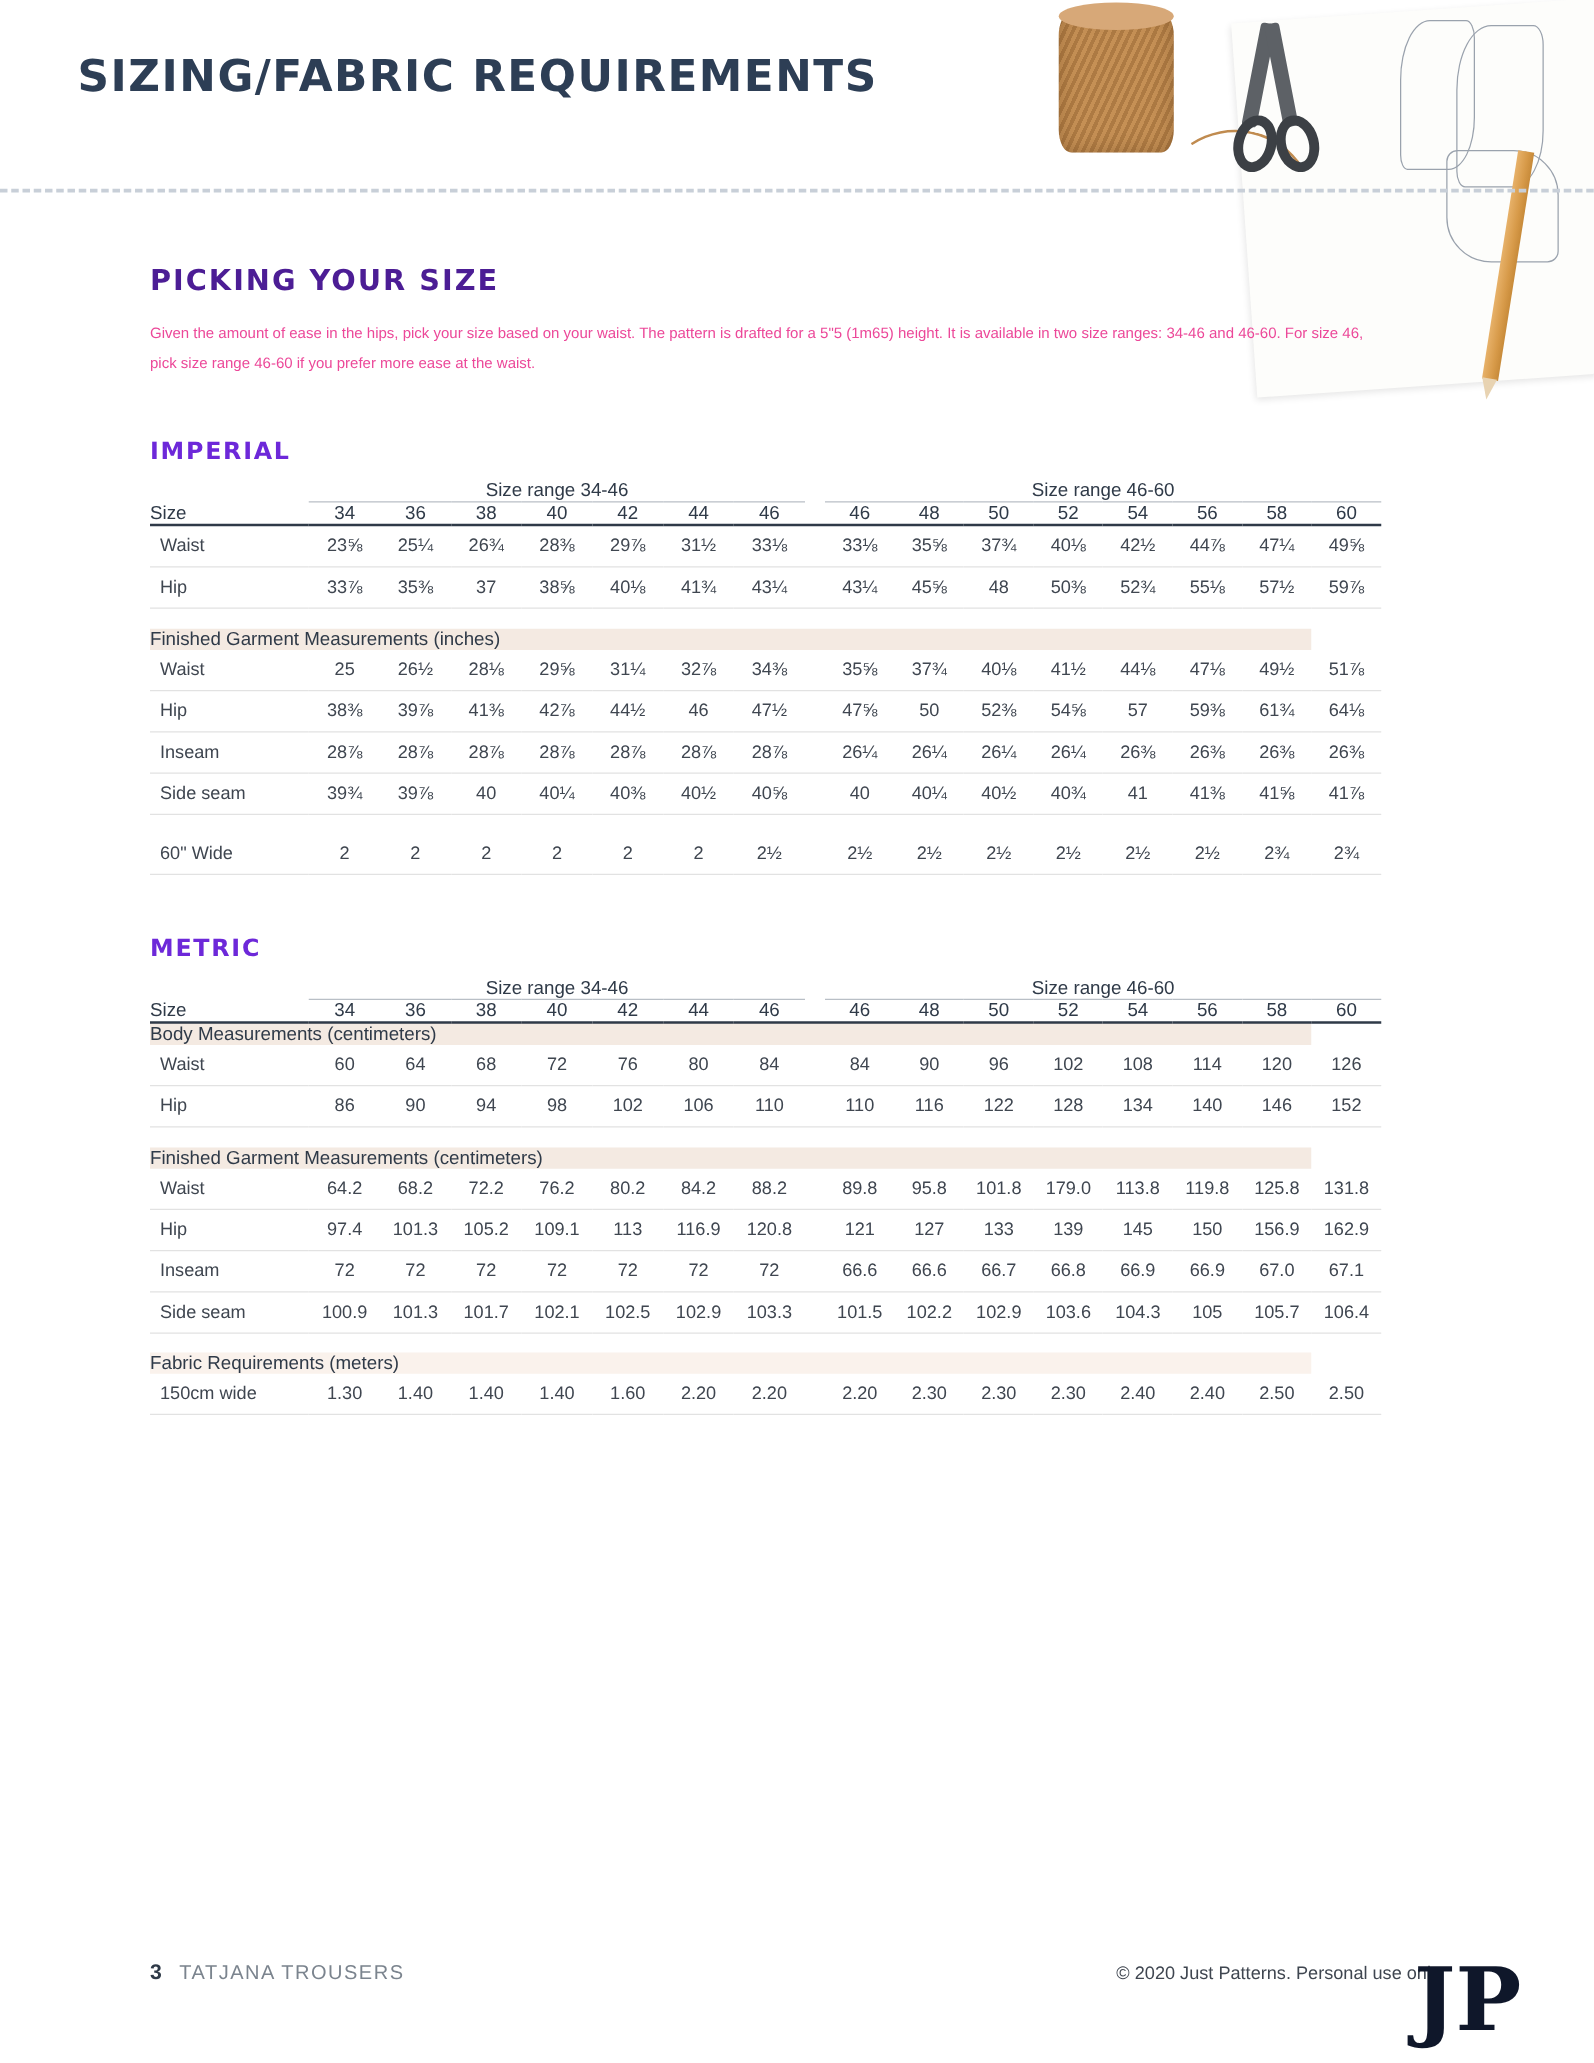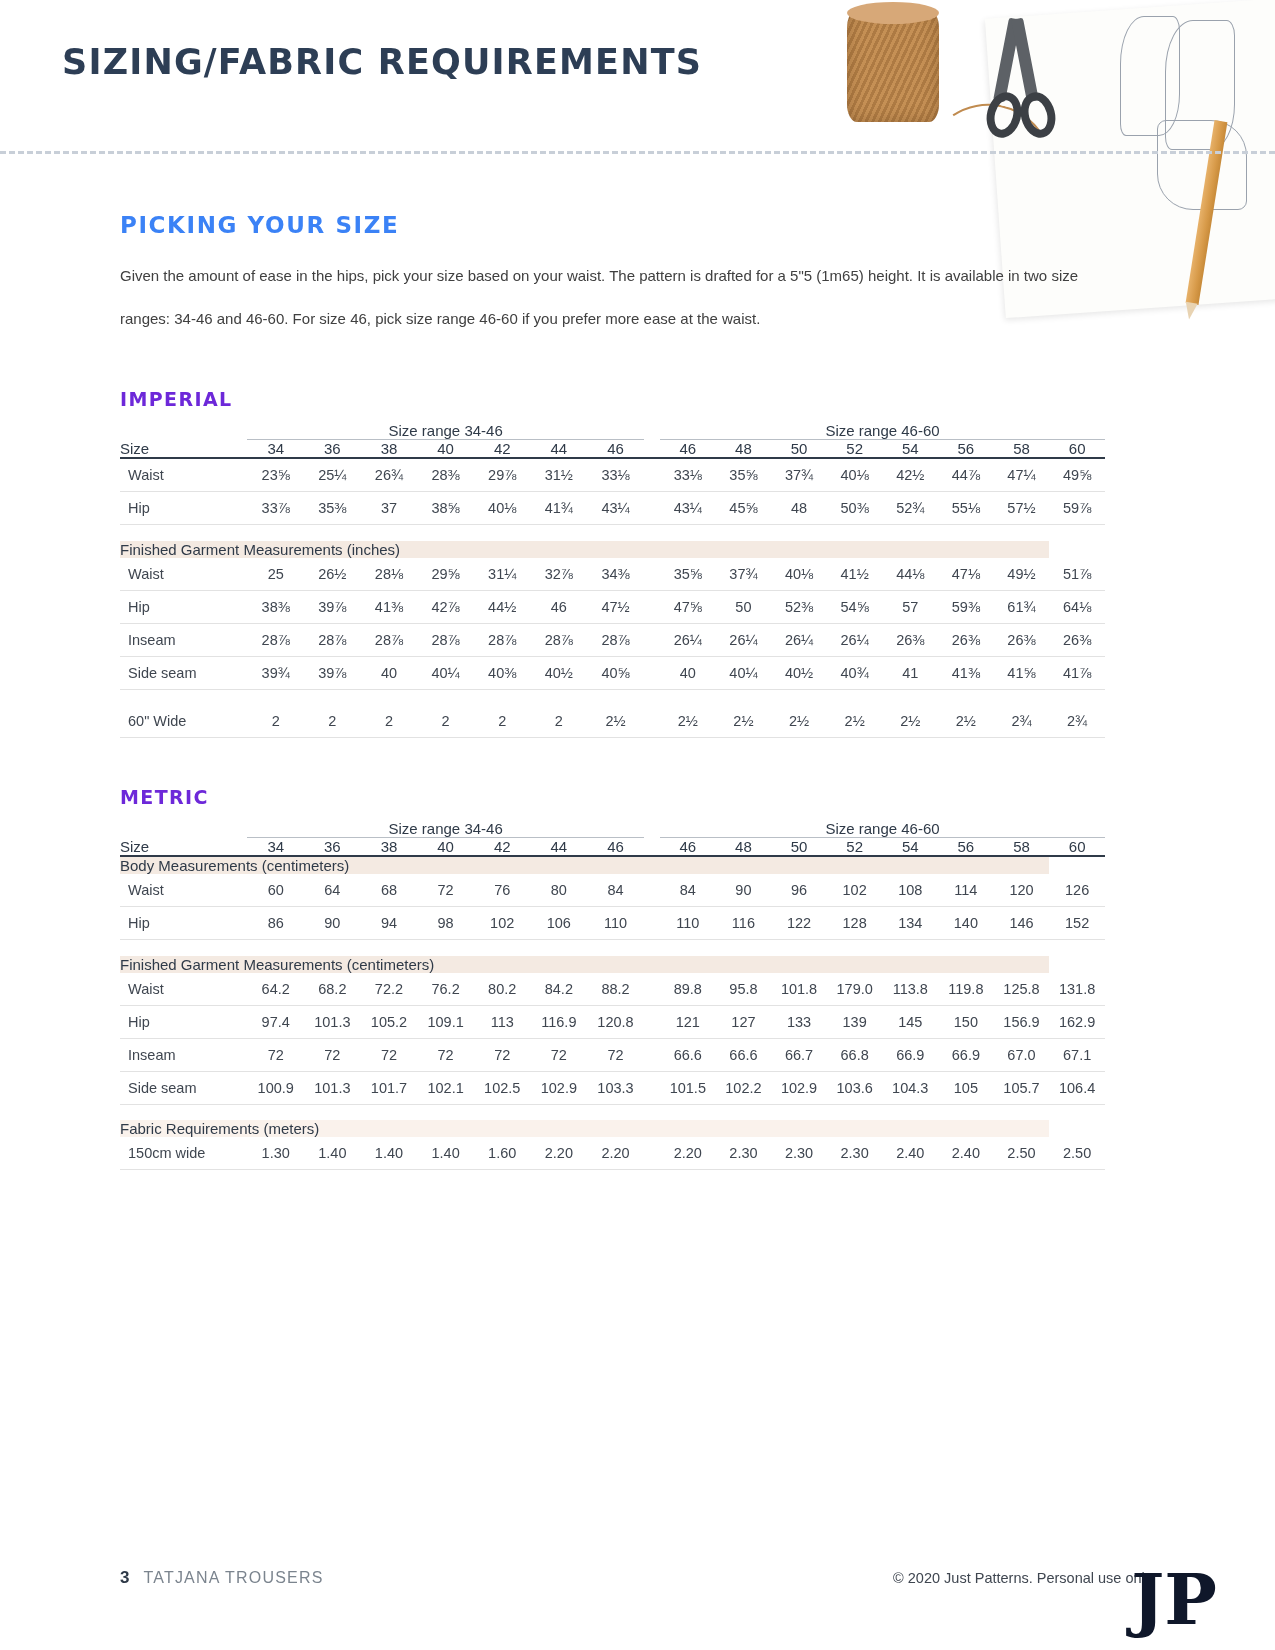--- a/index.html
+++ b/index.html
@@ -130,28 +130,28 @@
   .photo .sh1 { left: 182px; top: 92px; transform: rotate(14deg); }
   .photo .sh2 { left: 216px; top: 92px; transform: rotate(-14deg); }
 
   
   .content { position: relative; padding: 0 120px; }
 
   h2.section {
     font-family: "DejaVu Sans", sans-serif;
     font-size: 23px;
     letter-spacing: 1.6px;
-    color: #3b82f6;
+    color: #4c1d95;
     font-weight: bold;
     margin: 62px 0 16px 0;
   }
   p.intro {
-    font-size: 15px;
-    line-height: 43px;
-    color: #404040;
+    font-size: 12px;
+    line-height: 24px;
+    color: #ec4899;
     margin: 0;
     max-width: 985px;
   }
 
   h3.unit {
     font-family: "DejaVu Sans", sans-serif;
     font-size: 19px;
     letter-spacing: 1.4px;
     color: #6d28d9;
     font-weight: bold;

